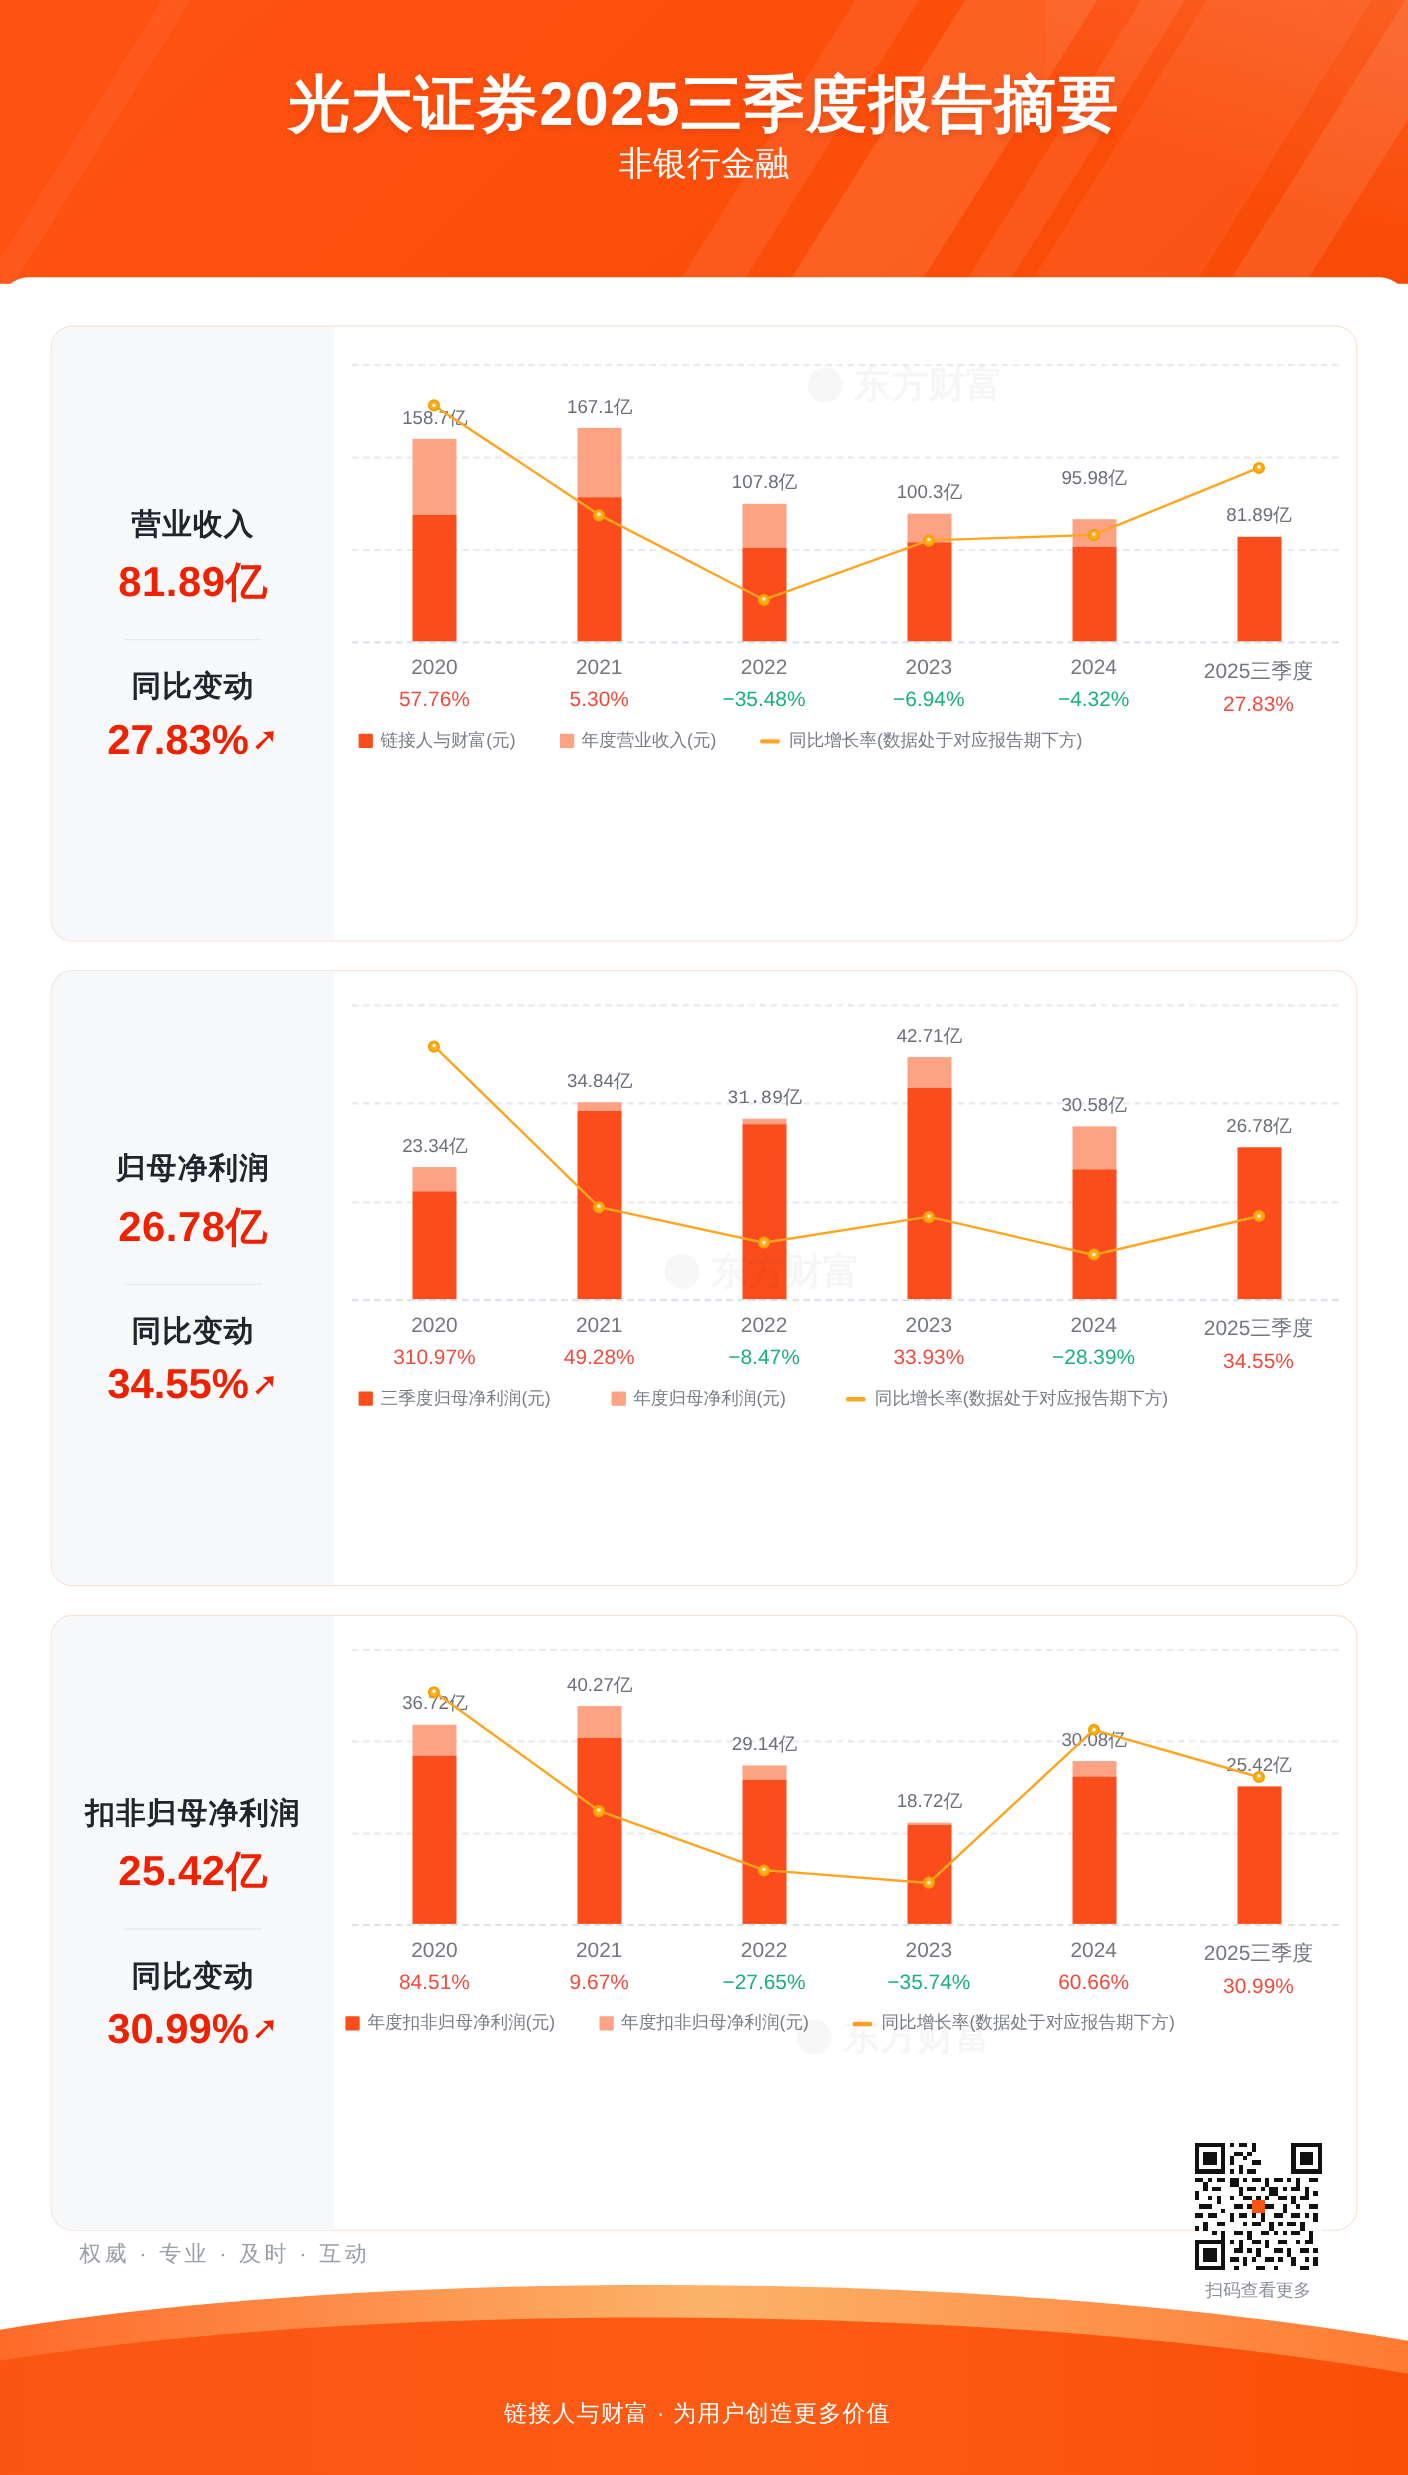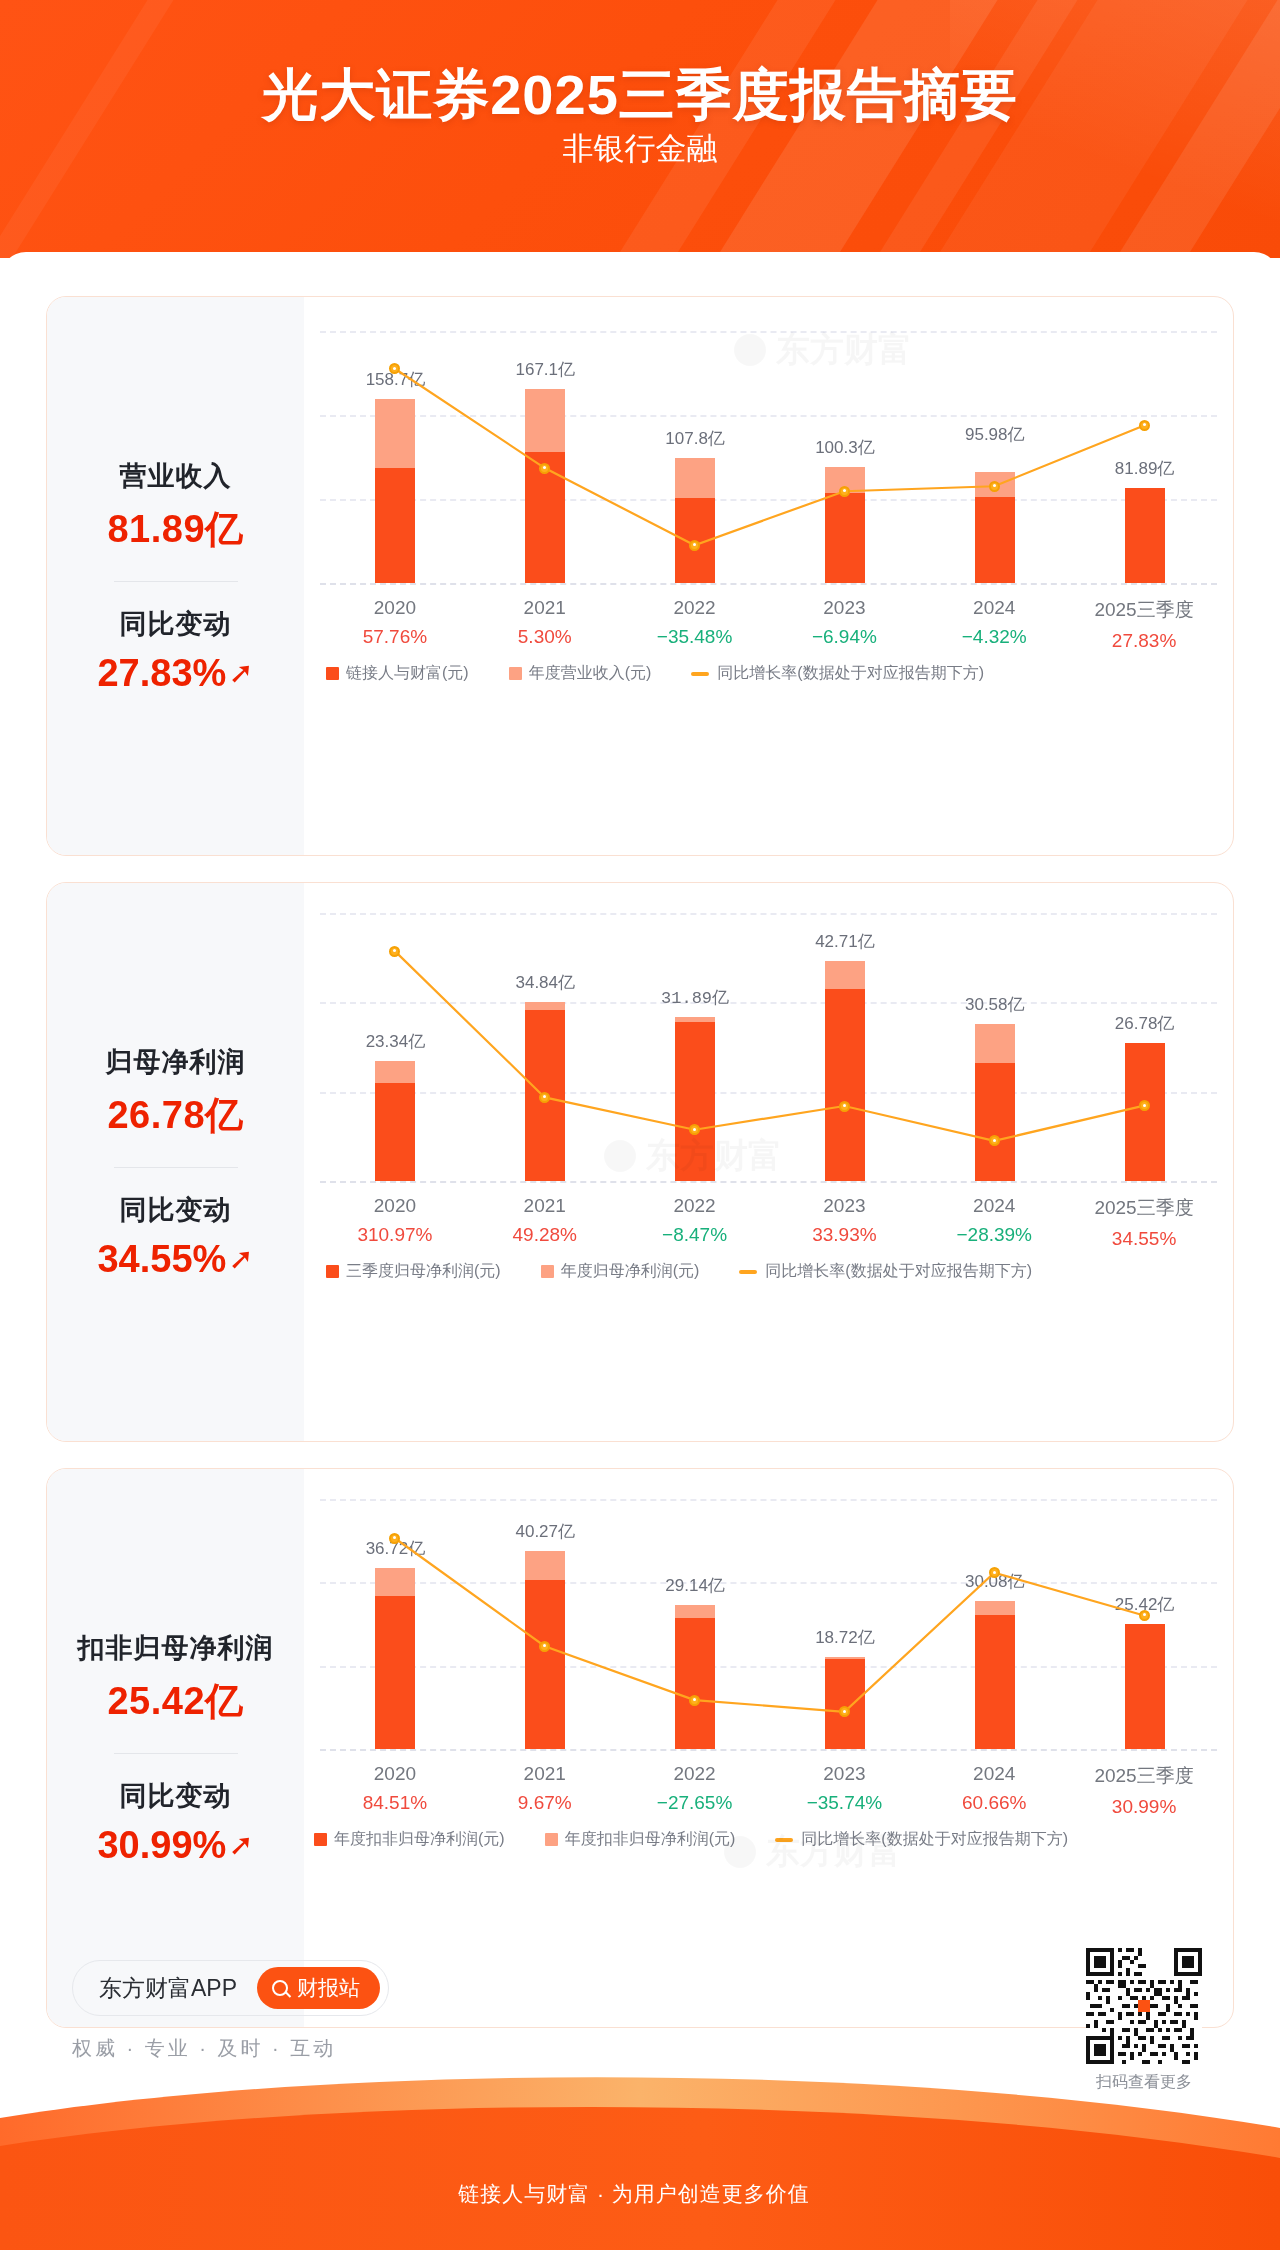--- a/index.html
+++ b/index.html
@@ -401,21 +401,21 @@
             </div>
             <div class="xcol" style="left: 599.333px; width: 149.833px;">
               <div class="xyear">2024</div>
               <div class="xpct pct-dn">−28.39%</div>
             </div>
             <div class="xcol" style="left: 749.167px; width: 149.833px;">
               <div class="xyear">2025三季度</div>
               <div class="xpct pct-up">34.55%</div>
             </div>
           </div>
-          <div class="legend" style="top: 374px; left: 22px; right: 16px;">
+          <div class="legend" style="top: 374px; left: 22px; right: 16px; gap: 15px;">
             <div class="lg-item">
               <span class="sw q3"></span>
               <span>三季度归母净利润(元)</span>
             </div>
             <div class="lg-item">
               <span class="sw yr"></span>
               <span>年度归母净利润(元)</span>
             </div>
             <div class="lg-item">
               <span class="sw ln"></span>
@@ -549,27 +549,20 @@
             </div>
           </div>
           <div class="watermark" style="left: 420px; top: 360px;">
             <span class="wm-logo"></span>
             <span>东方财富</span>
           </div>
         </div>
       </div>
     </div>
 
-  <div class="appbadge">
-    <span class="apptxt">东方财富APP</span>
-    <span class="cbpill">
-      <span class="mag"></span>
-      <span>财报站</span>
-    </span>
-  </div>
   <div class="slogan">权威 · 专业 · 及时 · 互动</div>
 
   <div class="qrbox">
     <svg width="116" height="116" viewBox="0 0 29 29" shape-rendering="crispEdges">
       <rect width="29" height="29" fill="#fff"></rect>
       <g fill="#111">
         <path d="M0 0h7v7h-7z"></path>
           <rect x="1" y="1" width="5" height="5" fill="#fff"></rect>
           <rect x="2" y="2" width="3" height="3"></rect>
         <path d="M22 0h7v7h-7z"></path>

